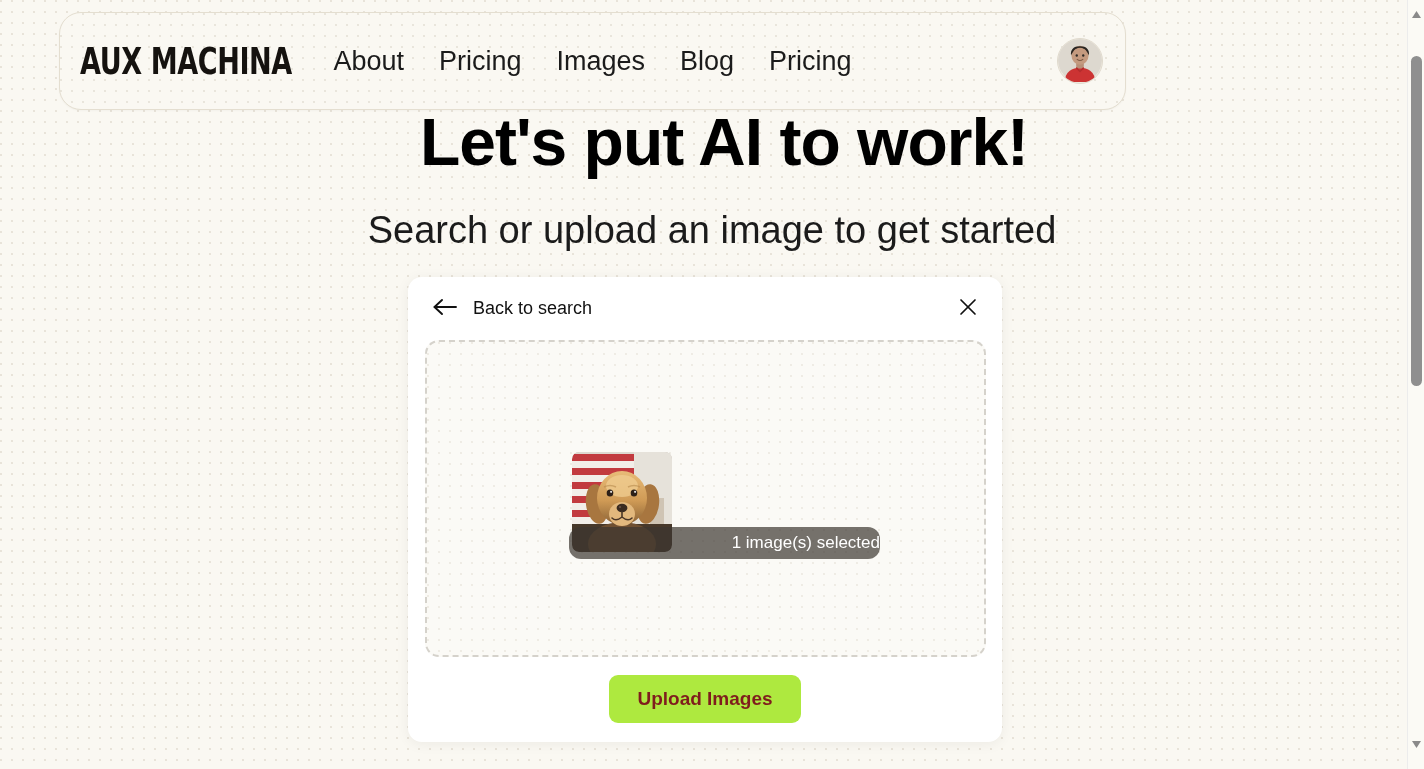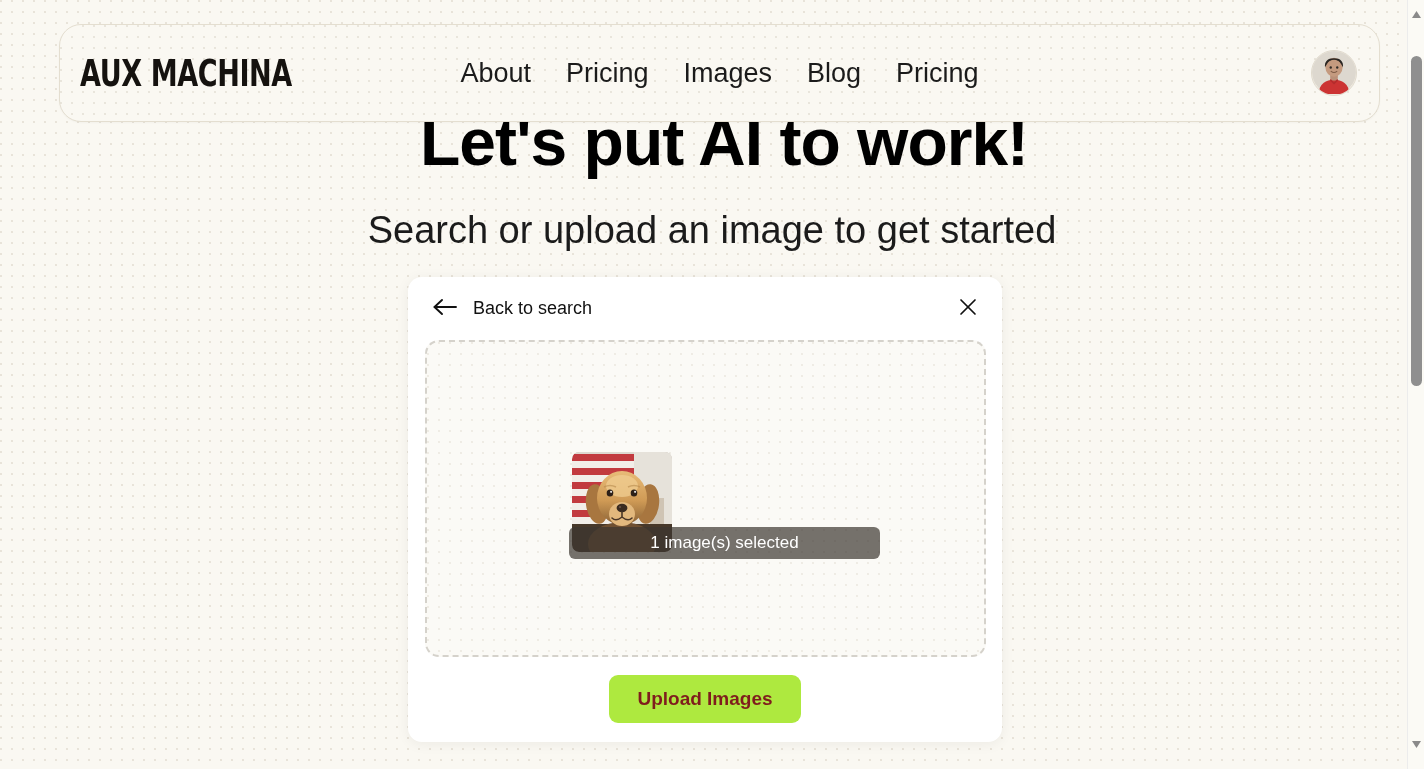--- a/index.html
+++ b/index.html
@@ -30,22 +30,22 @@
     position: absolute;
     inset: 0;
     z-index: 1;
     overflow: hidden;
   }
 
   
   .site-header {
     position: absolute;
     left: 59px;
-    top: 24px;
-    width: 1321px;
+    top: 12px;
+    width: 1067px;
     height: 98px;
     background: #faf8f2;
     background-image: radial-gradient(circle at 1px 1px, rgba(190,180,160,0.28) 1px, transparent 1.4px);
     background-size: 11px 11px;
     border: 1px solid #e4ded0;
     border-radius: 22px;
     display: flex;
     align-items: center;
     z-index: 30;
     box-shadow: 0 1px 2px rgba(0,0,0,0.03);
@@ -216,24 +216,24 @@
   }
   .thumb svg { display: block; }
 
   .selected-bar {
     position: absolute;
     left: 142px;
     top: 185px;
     width: 311px;
     height: 32px;
     background: rgba(60,54,48,0.70);
-    border-radius: 6px;
-    display: flex;
-    align-items: center;
-    justify-content: center;
+    border-radius: 12px;
+    display: flex;
+    align-items: center;
+    justify-content: flex-end;
   }
 
   .selected-text {
     color: #ffffff;
     font-size: 17px;
     font-family: "Liberation Sans", sans-serif;
     white-space: nowrap;
   }
 
   .modal-footer {

